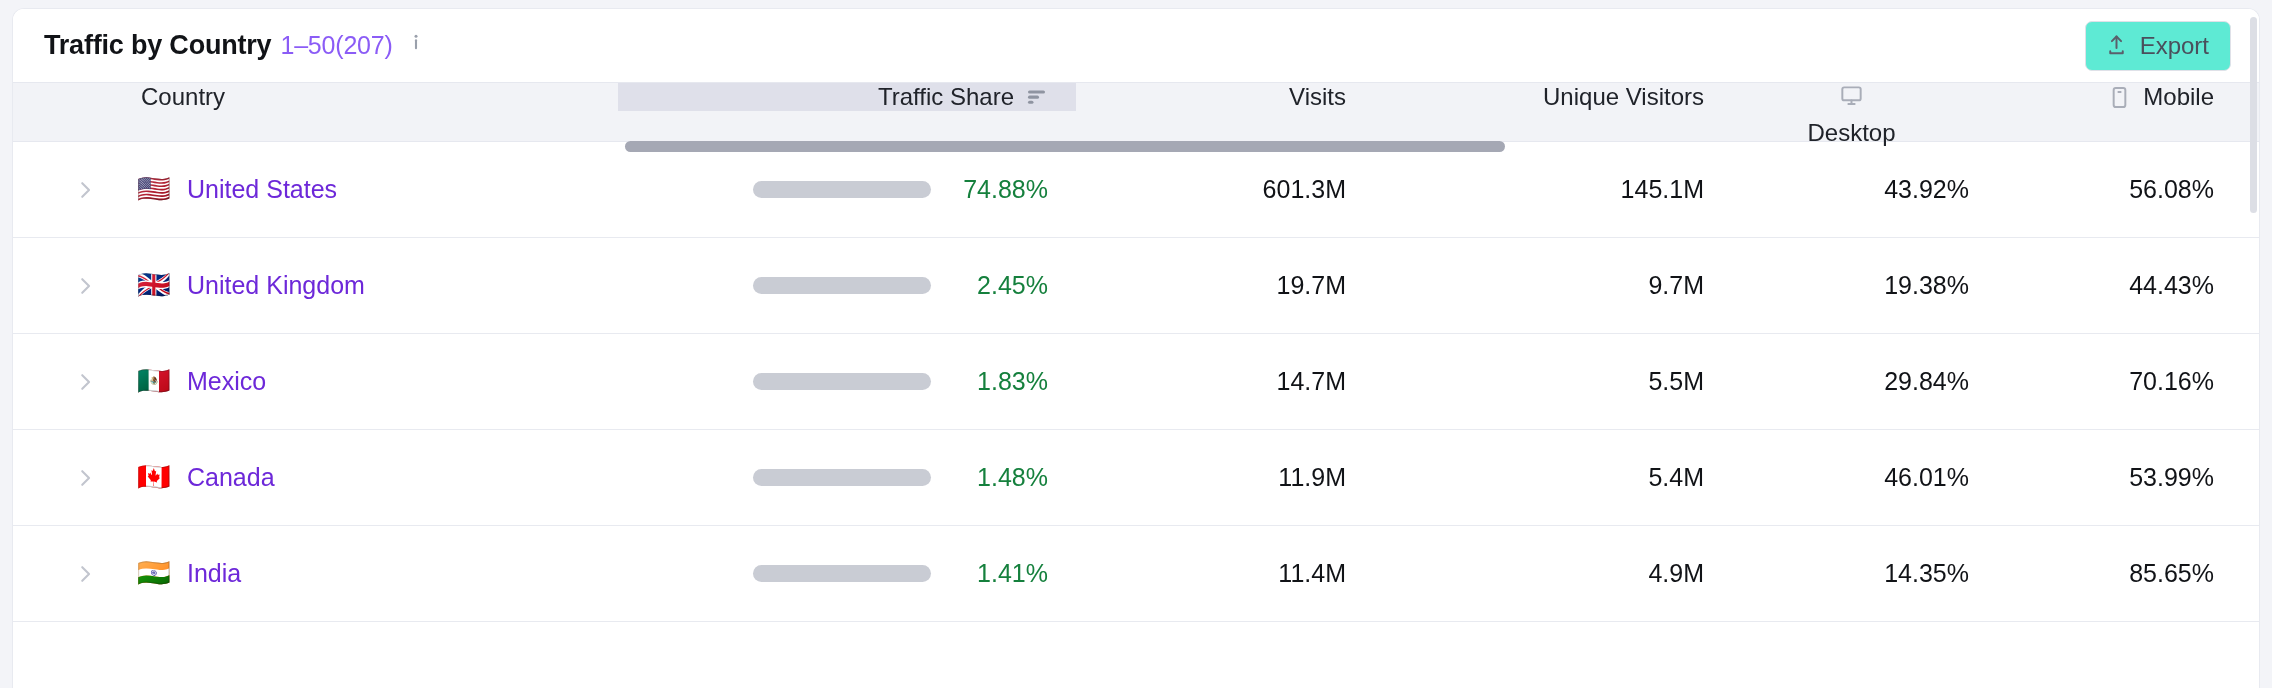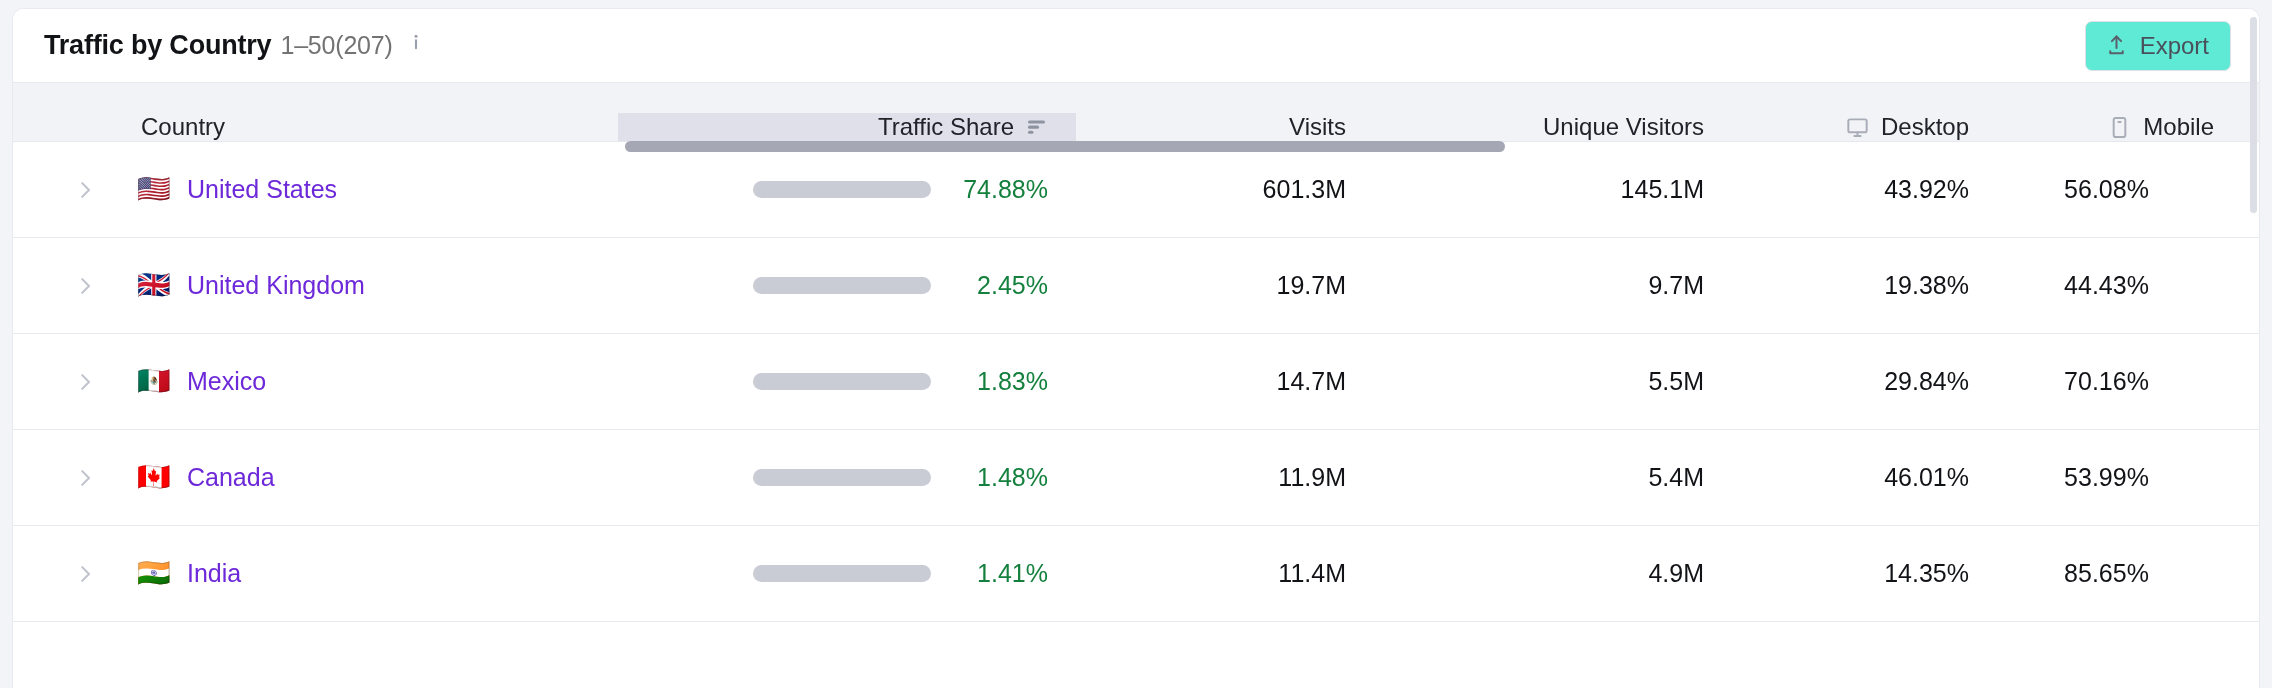--- a/index.html
+++ b/index.html
@@ -48,21 +48,21 @@
 
   .card-title {
     font-size: 27px;
     font-weight: bold;
     color: #111317;
     letter-spacing: -0.2px;
   }
 
   .card-range {
     font-size: 25px;
-    color: #737373;
+    color: #8b5cf6;
     font-weight: normal;
     letter-spacing: -0.2px;
   }
 
   .info-icon {
     width: 20px;
     height: 20px;
     position: relative;
     top: -2px;
     margin-left: 4px;
@@ -93,41 +93,41 @@
 
   
   .table {
     width: 100%;
     position: relative;
   }
 
   .thead {
     position: relative;
     display: flex;
-    align-items: flex-end;
+    align-items: flex-start;
     height: 60px;
     background: #f2f3f7;
     border-top: 1px solid #e6e8ef;
     border-bottom: 1px solid #e6e8ef;
   }
 
   .th {
     display: flex;
     align-items: center;
     font-size: 24px;
     color: #20232a;
     white-space: nowrap;
   }
 
   .th-country    { width: 605px; padding-left: 128px; justify-content: flex-start; }
   .th-share      { width: 458px; justify-content: flex-end; padding-right: 28px;
                    background: #dfe0ea; gap: 12px; }
   .th-visits     { width: 300px; justify-content: flex-end; padding-right: 30px; }
   .th-unique     { width: 358px; justify-content: flex-end; padding-right: 30px; }
-  .th-desktop    { width: 265px; justify-content: flex-end; padding-right: 30px; gap: 11px; }
+  .th-desktop    { width: 265px; justify-content: flex-end; padding-right: 30px; gap: 11px; flex-direction: column; }
   .th-mobile     { width: 250px; justify-content: flex-end; padding-right: 35px; gap: 11px; }
 
   .sort-icon { display: inline-flex; align-items: center; }
 
   .hdr-icon { display: inline-flex; align-items: center; color: #a9adb8; }
 
   
   .hscroll-track {
     position: absolute;
     left: 0; right: 0; bottom: -11px;
@@ -163,21 +163,21 @@
     font-size: 25px;
     color: #111317;
     white-space: nowrap;
   }
 
   .cell-country  { width: 605px; padding-left: 48px; gap: 0; }
   .cell-share    { width: 458px; justify-content: flex-end; padding-right: 28px; gap: 17px; }
   .cell-visits   { width: 300px; justify-content: flex-end; padding-right: 30px; }
   .cell-unique   { width: 358px; justify-content: flex-end; padding-right: 30px; }
   .cell-desktop  { width: 265px; justify-content: flex-end; padding-right: 30px; }
-  .cell-mobile   { width: 250px; justify-content: center; padding-right: 35px; }
+  .cell-mobile   { width: 250px; justify-content: flex-end; padding-right: 35px; }
 
   .expander {
     width: 48px;
     min-width: 48px;
     display: flex;
     align-items: center;
     justify-content: center;
     color: #c2c5ce;
     cursor: pointer;
   }

